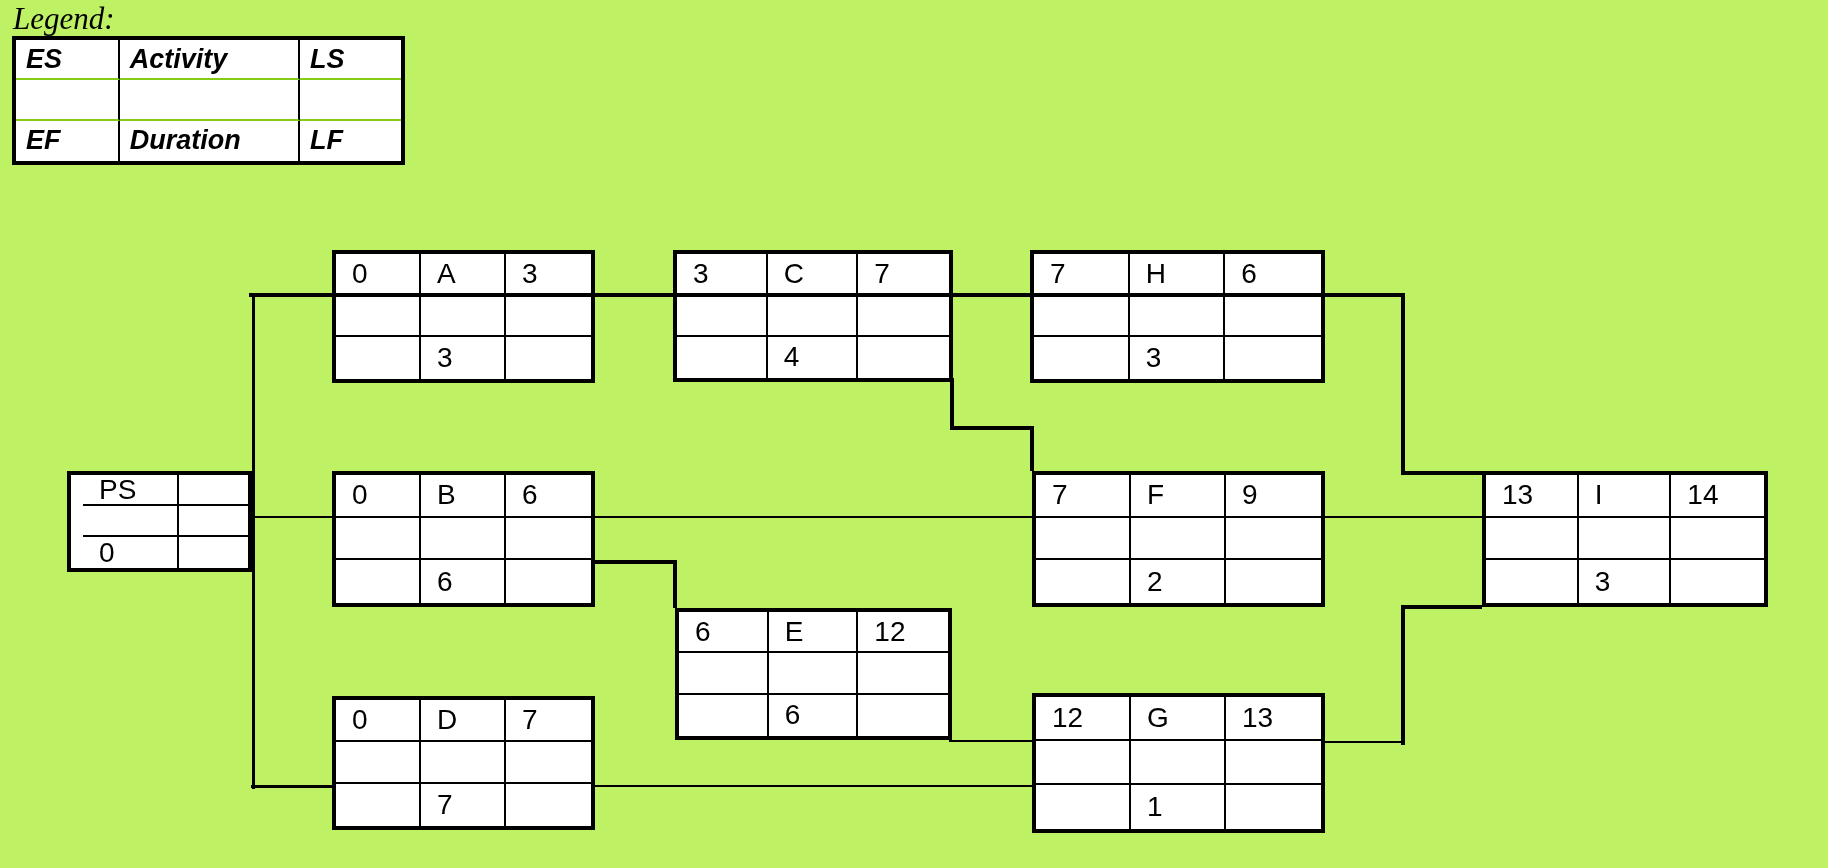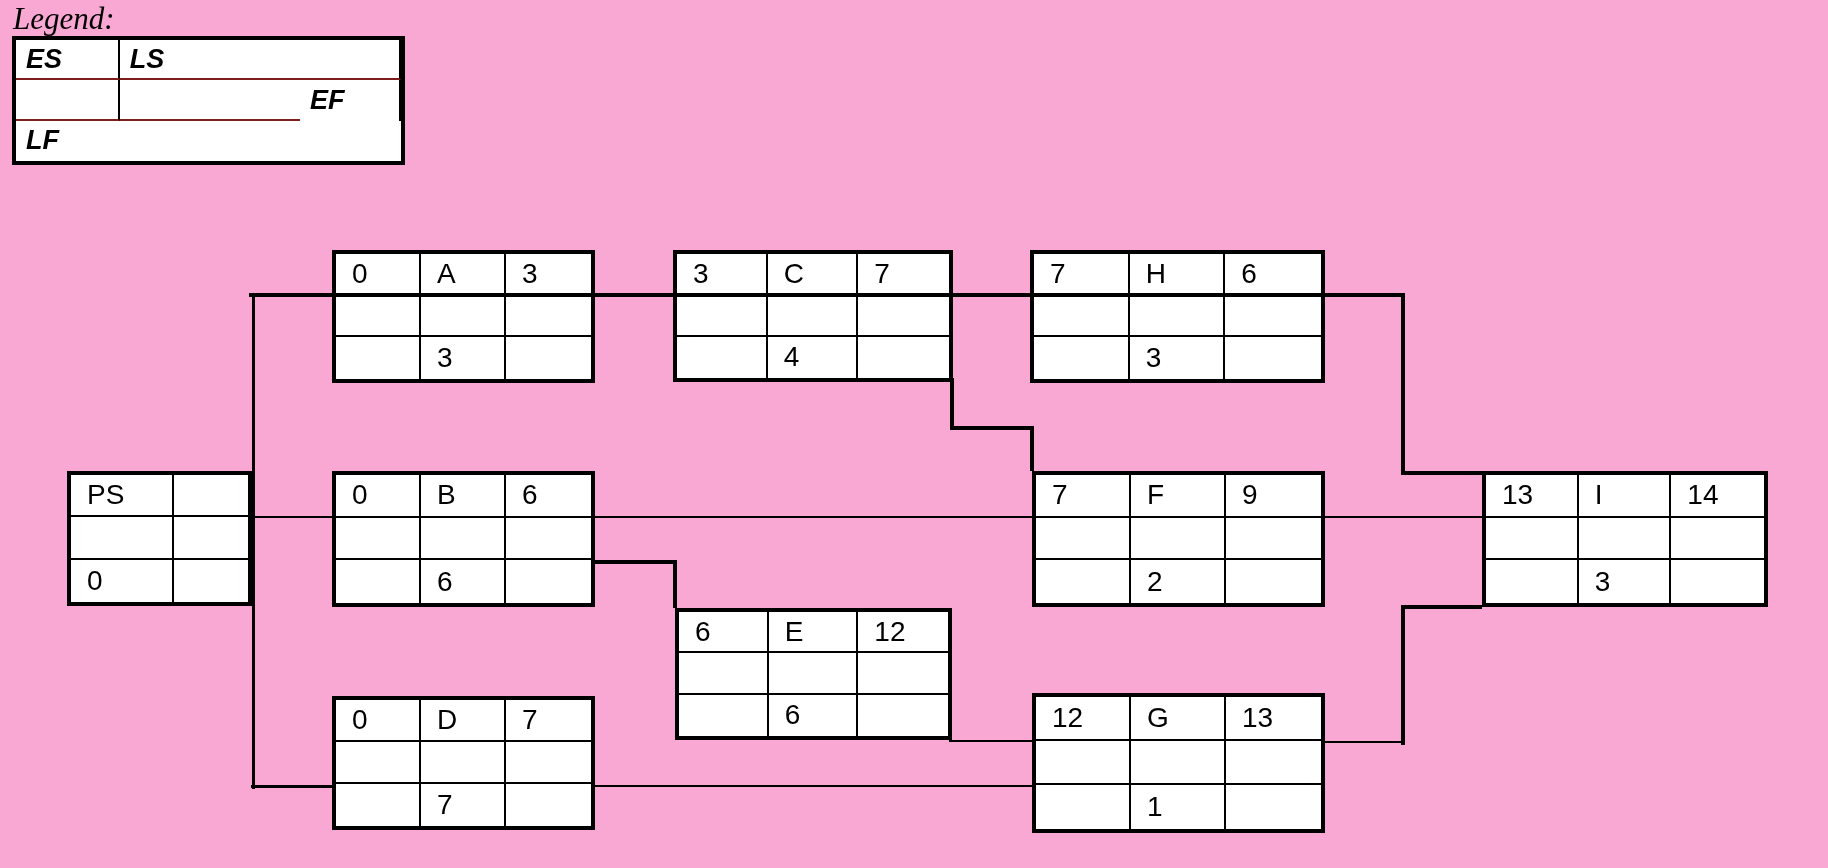--- a/index.html
+++ b/index.html
@@ -1,20 +1,20 @@
 <!DOCTYPE html>
 <html><head>
 <meta charset="utf-8">
 <style>
   html, body { margin: 0; padding: 0; background: #ffffff; }
   .canvas {
     position: relative;
     width: 1828px;
     height: 868px;
-    background: #f9a8d4;
+    background: #bef264;
     font-family: "Liberation Sans", sans-serif;
     color: #000;
     overflow: hidden;
   }
   .legend-title {
     position: absolute;
     left: 13px;
     top: 1px;
     font-family: "Liberation Serif", serif;
     font-style: italic;
@@ -39,21 +39,21 @@
     box-sizing: border-box;
     display: flex;
     align-items: center;
     padding-left: 10px;
     font-size: 27px;
     font-weight: bold;
     font-style: italic;
     overflow: hidden;
   }
   .legend-cell.br { border-right: 2px solid #000; }
-  .legend-cell.bb { border-bottom: 2px solid #7f1d1d; }
+  .legend-cell.bb { border-bottom: 2px solid #84cc16; }
 
   .node {
     position: absolute;
     box-sizing: border-box;
     border: 4px solid #000;
     background: #ffffff;
     display: grid;
     grid-template-rows: 1fr 1fr 1fr;
   }
   .cell {
@@ -71,30 +71,32 @@
   .seg { position: absolute; background: #000; }
 </style>
 </head>
 <body>
 
 <div class="canvas">
   <div class="legend-title">Legend:</div>
 
   <div class="legend-table">
     <div class="legend-cell br bb">ES</div>
+    <div class="legend-cell br bb">Activity</div>
     <div class="legend-cell bb">LS</div>
     <div class="legend-cell br bb"></div>
     <div class="legend-cell br bb"></div>
     <div class="legend-cell bb"></div>
     <div class="legend-cell br">EF</div>
+    <div class="legend-cell br">Duration</div>
     <div class="legend-cell">LF</div>
   </div>
 
   <div id="nodes-layer">
-      <div class="node" style="left: 67px; top: 471px; width: 185px; height: 135px; grid-template-columns: 58% 42%;">
+      <div class="node" style="left: 67px; top: 471px; width: 185px; height: 101px; grid-template-columns: 58% 42%; padding-left: 12px;">
         <div class="cell br bb">PS</div>
         <div class="cell bb"></div>
         <div class="cell br bb"></div>
         <div class="cell bb"></div>
         <div class="cell br">0</div>
         <div class="cell"></div>
       </div>
       <div class="node" style="left: 332px; top: 250px; width: 263px; height: 133px; grid-template-columns: 1fr 1fr 1fr;">
         <div class="cell br bb">0</div>
         <div class="cell br bb">A</div>

